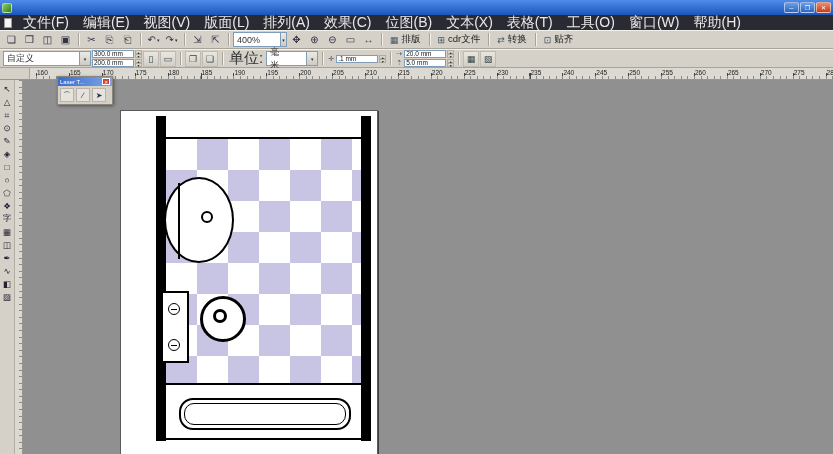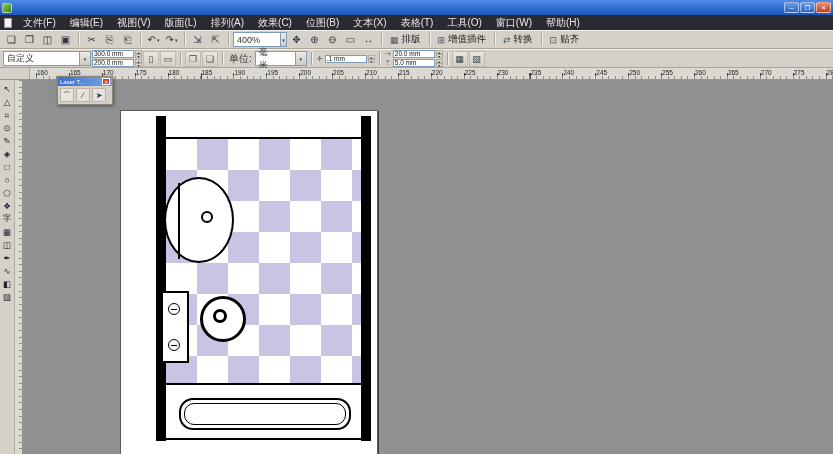--- a/index.html
+++ b/index.html
@@ -14,21 +14,21 @@
     background:linear-gradient(135deg,#8fd05a,#2e7d1d); border:1px solid #fff8; }
   .title-text { white-space:nowrap; overflow:hidden; }
   .win-btns { margin-left:auto; display:flex; gap:1px; }
   .wbtn { width:15px; height:11px; display:flex; align-items:center; justify-content:center;
     font-size:6px; color:#fff; border:1px solid #ffffff88; border-radius:2px;
     background:linear-gradient(#6aa0ec,#2e63c0); }
   .wbtn.close { background:linear-gradient(#ef8b70,#c33b16); }
 
   
   .menubar { height:15px; background:#2a2a33; display:flex; align-items:center;
-    color:#e9e9e9; font-size:10px; }
+    color:#e9e9e9; font-size:14px; }
   .doc-icon { width:8px; height:10px; background:#f4f4f4; border:1px solid #999; margin:0 4px; }
   .menu-item { padding:0 7px; height:100%; display:flex; align-items:center; cursor:default; }
 
   
   .toolbar, .propbar { height:19px; background:#d5d1c9; display:flex; align-items:center;
     padding:0 3px; gap:1px; border-top:1px solid #f3f1ec; border-bottom:1px solid #a9a49a;
     font-size:9px; color:#333; }
   .tbtn { width:17px; height:16px; display:flex; align-items:center; justify-content:center;
     font-size:10px; color:#334; }
   .tbtn .dd { font-size:5px; margin-left:1px; color:#333; }
@@ -47,21 +47,21 @@
   
   .size-stack, .dup-stack { display:flex; flex-direction:column; gap:1px; }
   .mini-row { display:flex; align-items:center; gap:1px; }
   .mini-field { display:inline-block; width:42px; height:8px; background:#fff;
     border:1px solid #7f9db9; font-size:6.5px; line-height:6px; padding:0 1px; color:#111; }
   .spin { display:flex; flex-direction:column; justify-content:center; width:7px; height:8px; }
   .spin i { font-style:normal; font-size:4px; line-height:4px; text-align:center;
     background:#d9d5cd; border:1px solid #b1aca2; height:4px; }
   .pbtn { width:16px; height:16px; display:flex; align-items:center; justify-content:center;
     font-size:9px; border:1px solid #c0bbb1; background:linear-gradient(#eae7e0,#d2cec6); color:#344; }
-  .plabel { font-size:10px; padding:0 2px; }
+  .plabel { font-size:15px; padding:0 2px; }
   .mini-ic { font-size:7px; color:#456; width:8px; text-align:center; }
 
   
   .ruler-row { height:12px; display:flex; }
   .ruler-corner { width:30px; background:#d5d1c9; border-right:1px solid #a9a49a;
     border-bottom:1px solid #9a958c; }
   .hruler { flex:1; position:relative; background:#dcd9d2; border-bottom:1px solid #9a958c;
     background-image:
       repeating-linear-gradient(90deg,#8a8a8a 0 1px,transparent 1px 6.58px),
       repeating-linear-gradient(90deg,#444 0 1px,transparent 1px 32.9px);
@@ -179,21 +179,21 @@
   <button class="tbtn">▭</button>
   <button class="tbtn">↔</button>
   <span class="sep"></span>
   <button class="lbtn">
     <span class="lic">▦</span>
     <span>排版</span>
   </button>
   <span class="sep"></span>
   <button class="lbtn">
     <span class="lic">⊞</span>
-    <span>增值插件</span>
+    <span>cdr文件</span>
   </button>
   <span class="sep"></span>
   <button class="lbtn">
     <span class="lic">⇄</span>
     <span>转换</span>
   </button>
   <span class="sep"></span>
   <button class="lbtn">
     <span class="lic">⊡</span>
     <span>贴齐</span>

